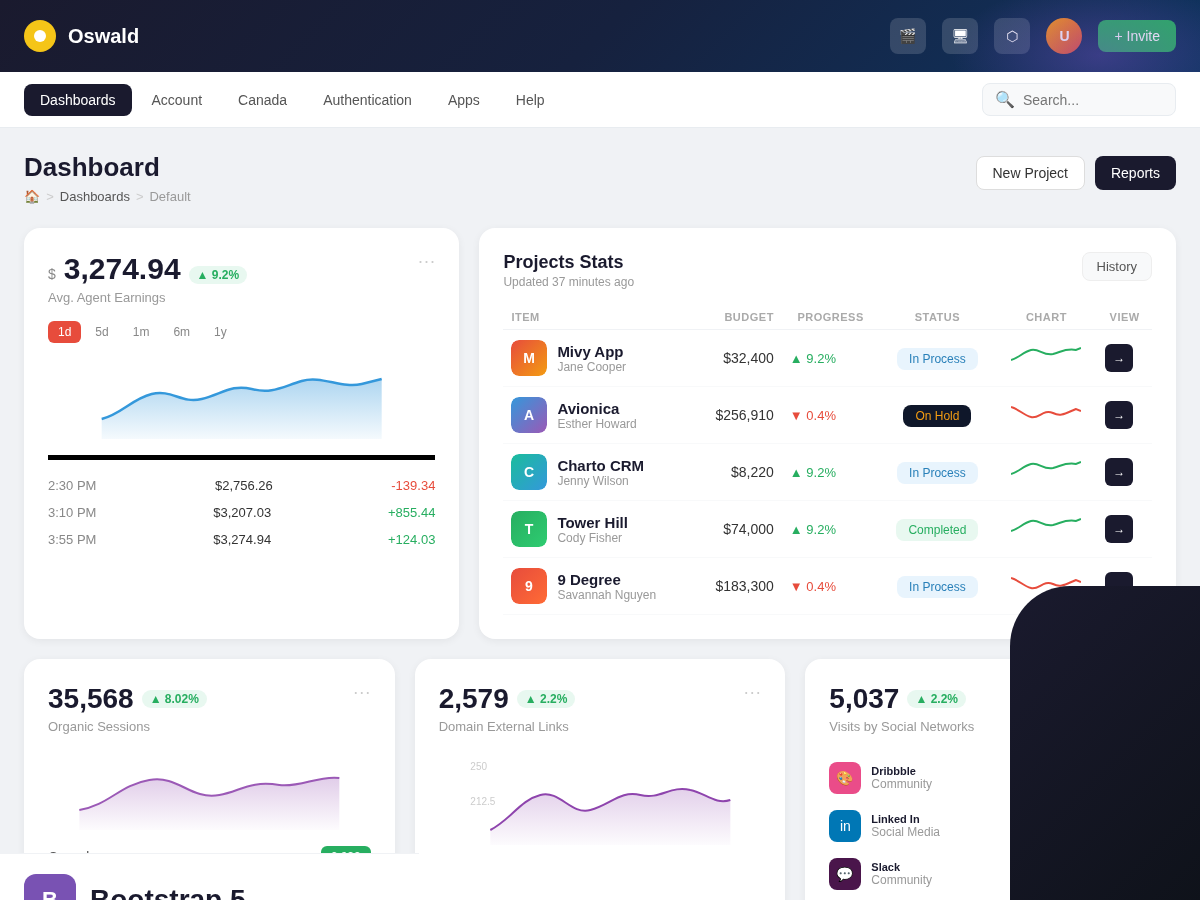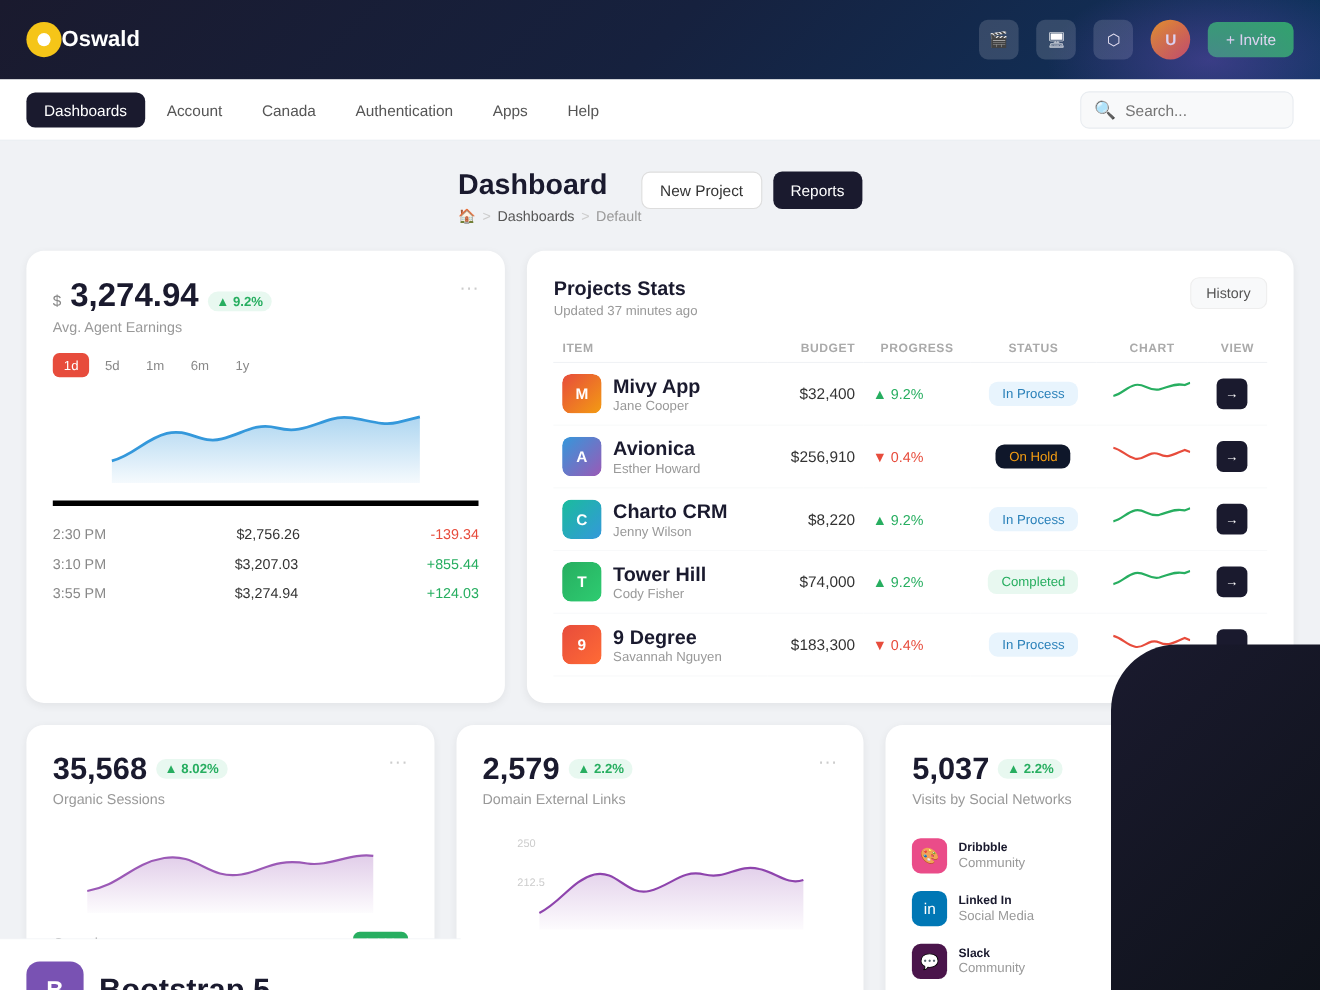--- a/index.html
+++ b/index.html
@@ -16,21 +16,21 @@
       overflow: hidden;
     }
     .top-nav::after {
       content: '';
       position: absolute;
       top: -20px; right: -50px;
       width: 300px; height: 150px;
       background: radial-gradient(ellipse, rgba(120,80,200,0.4) 0%, transparent 70%);
       pointer-events: none;
     }
-    .brand { display: flex; align-items: center; gap: 0; color: white; font-size: 20px; font-weight: 700; }
+    .brand { display: flex; align-items: center; gap: 12px; color: white; font-size: 20px; font-weight: 700; }
     .brand-icon { width: 32px; height: 32px; background: #f5c518; border-radius: 50%; display: flex; align-items: center; justify-content: center; }
     .brand-icon::after { content: ''; width: 12px; height: 12px; background: white; border-radius: 50%; }
     .nav-right { margin-left: auto; display: flex; align-items: center; gap: 16px; }
     .nav-icon-btn { width: 36px; height: 36px; background: rgba(255,255,255,0.15); border-radius: 8px; display: flex; align-items: center; justify-content: center; cursor: pointer; color: white; font-size: 14px; }
     .avatar { width: 36px; height: 36px; border-radius: 50%; background: linear-gradient(135deg, #f39c12, #e74c3c); overflow: hidden; display: flex; align-items: center; justify-content: center; color: white; font-size: 14px; font-weight: 600; }
     .invite-btn { background: #27ae60; color: white; border: none; border-radius: 8px; padding: 8px 16px; cursor: pointer; font-size: 14px; display: flex; align-items: center; gap: 6px; font-weight: 500; }
 
     
     .sec-nav {
       background: white;
@@ -82,21 +82,21 @@
     
     .projects-header { display: flex; justify-content: space-between; align-items: flex-start; margin-bottom: 16px; }
     .projects-title { font-size: 18px; font-weight: 700; color: #1a1a2e; }
     .projects-updated { font-size: 12px; color: #999; margin-top: 2px; }
     .btn-history { background: #f8f9fa; border: 1px solid #eee; border-radius: 8px; padding: 6px 14px; font-size: 13px; color: #555; cursor: pointer; }
     .proj-table { width: 100%; border-collapse: collapse; }
     .proj-table th { font-size: 11px; color: #aaa; text-transform: uppercase; letter-spacing: 0.5px; padding: 6px 8px; text-align: left; border-bottom: 1px solid #f0f2f5; }
     .proj-table td { padding: 10px 8px; border-bottom: 1px solid #f8f9fa; vertical-align: middle; }
     .proj-item { display: flex; align-items: center; gap: 10px; }
     .proj-icon { width: 36px; height: 36px; border-radius: 8px; overflow: hidden; flex-shrink: 0; }
-    .proj-name { font-size: 18px; font-weight: 600; color: #1a1a2e; }
+    .proj-name { font-size: 15px; font-weight: 600; color: #1a1a2e; }
     .proj-sub { font-size: 12px; color: #999; }
     .proj-budget { font-size: 14px; font-weight: 500; color: #333; }
     .proj-progress { display: flex; align-items: center; gap: 4px; font-size: 13px; }
     .proj-progress.up { color: #27ae60; }
     .proj-progress.down { color: #e74c3c; }
     .status-badge { padding: 4px 12px; border-radius: 8px; font-size: 12px; font-weight: 500; }
     .status-inprocess { background: #e8f4fd; color: #2980b9; }
     .status-onhold { background: #0f172a; color: #f39c12; }
     .status-completed { background: #e8f8f0; color: #27ae60; }
     .nav-arrow { width: 28px; height: 28px; background: #1a1a2e; border-radius: 6px; display: flex; align-items: center; justify-content: center; color: white; cursor: pointer; font-size: 12px; }
@@ -142,21 +142,21 @@
   <div class="nav-item">Apps</div>
   <div class="nav-item">Help</div>
   <div class="nav-search">
     <span>🔍</span>
     <input type="text" placeholder="Search..." style="">
   </div>
 </div>
 
 <div style="background: #f0f2f5; padding: 24px; position: relative; min-height: 760px; overflow: hidden;">
 
-  <div style="display:flex; justify-content: center; align-items: flex-start; margin-bottom: 24px;">
+  <div style="display:flex; justify-content: space-between; align-items: flex-start; margin-bottom: 24px;">
     <div>
       <div class="page-title">Dashboard</div>
       <div class="breadcrumb">
         <span>🏠</span>
         <span class="breadcrumb-sep">&gt;</span>
         <span style="color:#555; cursor:pointer;">Dashboards</span>
         <span class="breadcrumb-sep">&gt;</span>
         <span style="color:#999;">Default</span>
       </div>
     </div>

